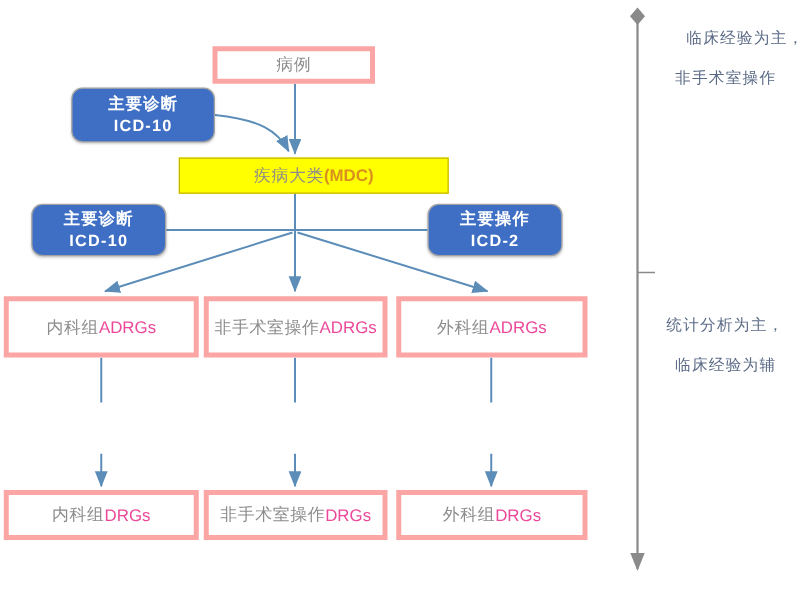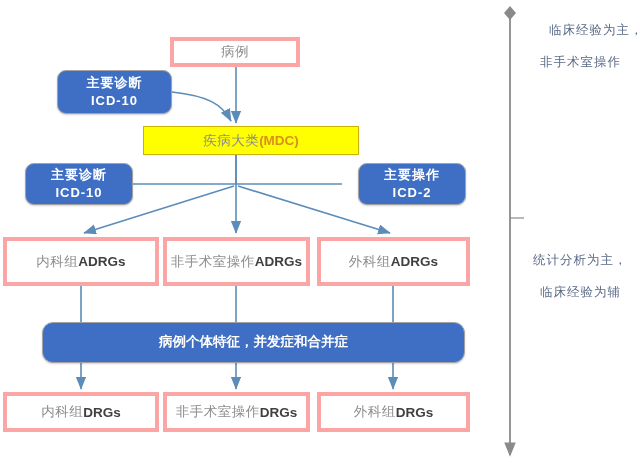--- a/index.html
+++ b/index.html
@@ -35,22 +35,22 @@
   }
   
   .box-plain {
     background: #ffffff;
     border: 4px solid #fca5a5;
     color: #8c8c8c;
     font-size: 13.5px;
     letter-spacing: 0.5px;
   }
   .box-plain .tag {
-    color: #404040;
-    font-weight: bold;
+    color: #ec4899;
+    font-weight: normal;
     letter-spacing: 0;
   }
   
   .box-yellow {
     background: #ffff00;
     border: 1px solid #c8b400;
     color: #8c8c8c;
     font-size: 13.5px;
     letter-spacing: 0.5px;
   }
@@ -149,43 +149,40 @@
       <span class="tag">(MDC)</span>
   </div>
 
   <div class="node box-blue" style="left:25px; top:163px; width:108px; height:42px;">
     <div>
       <span class="l1">主要诊断</span>
       <span class="l2">ICD-10</span>
     </div>
   </div>
 
-  <div class="node box-blue" style="left:358px; top:163px; width:108px; height:42px;">
+  <div class="node box-blue" style="left:342px; top:163px; width:108px; height:42px;">
     <div>
       <span class="l1">主要操作</span>
       <span class="l2">ICD-2</span>
     </div>
   </div>
 
   <div class="node box-plain" style="left:3px; top:237px; width:156px; height:49px;">
     <span>内科组</span>
       <span class="tag">ADRGs</span>
   </div>
   <div class="node box-plain" style="left:163px; top:237px; width:147px; height:49px;">
     <span>非手术室操作</span>
       <span class="tag">ADRGs</span>
   </div>
   <div class="node box-plain" style="left:317px; top:237px; width:153px; height:49px;">
     <span>外科组</span>
       <span class="tag">ADRGs</span>
   </div>
 
-  <div class="node box-blue wide" style="left:42px; top:322px; width:423px; height:41px;">
-    <span>病例个体特征，并发症和合并症</span>
-  </div>
 
   <div class="node box-plain" style="left:3px; top:392px; width:156px; height:40px;">
     <span>内科组</span>
       <span class="tag">DRGs</span>
   </div>
   <div class="node box-plain" style="left:163px; top:392px; width:147px; height:40px;">
     <span>非手术室操作</span>
       <span class="tag">DRGs</span>
   </div>
   <div class="node box-plain" style="left:317px; top:392px; width:153px; height:40px;">

